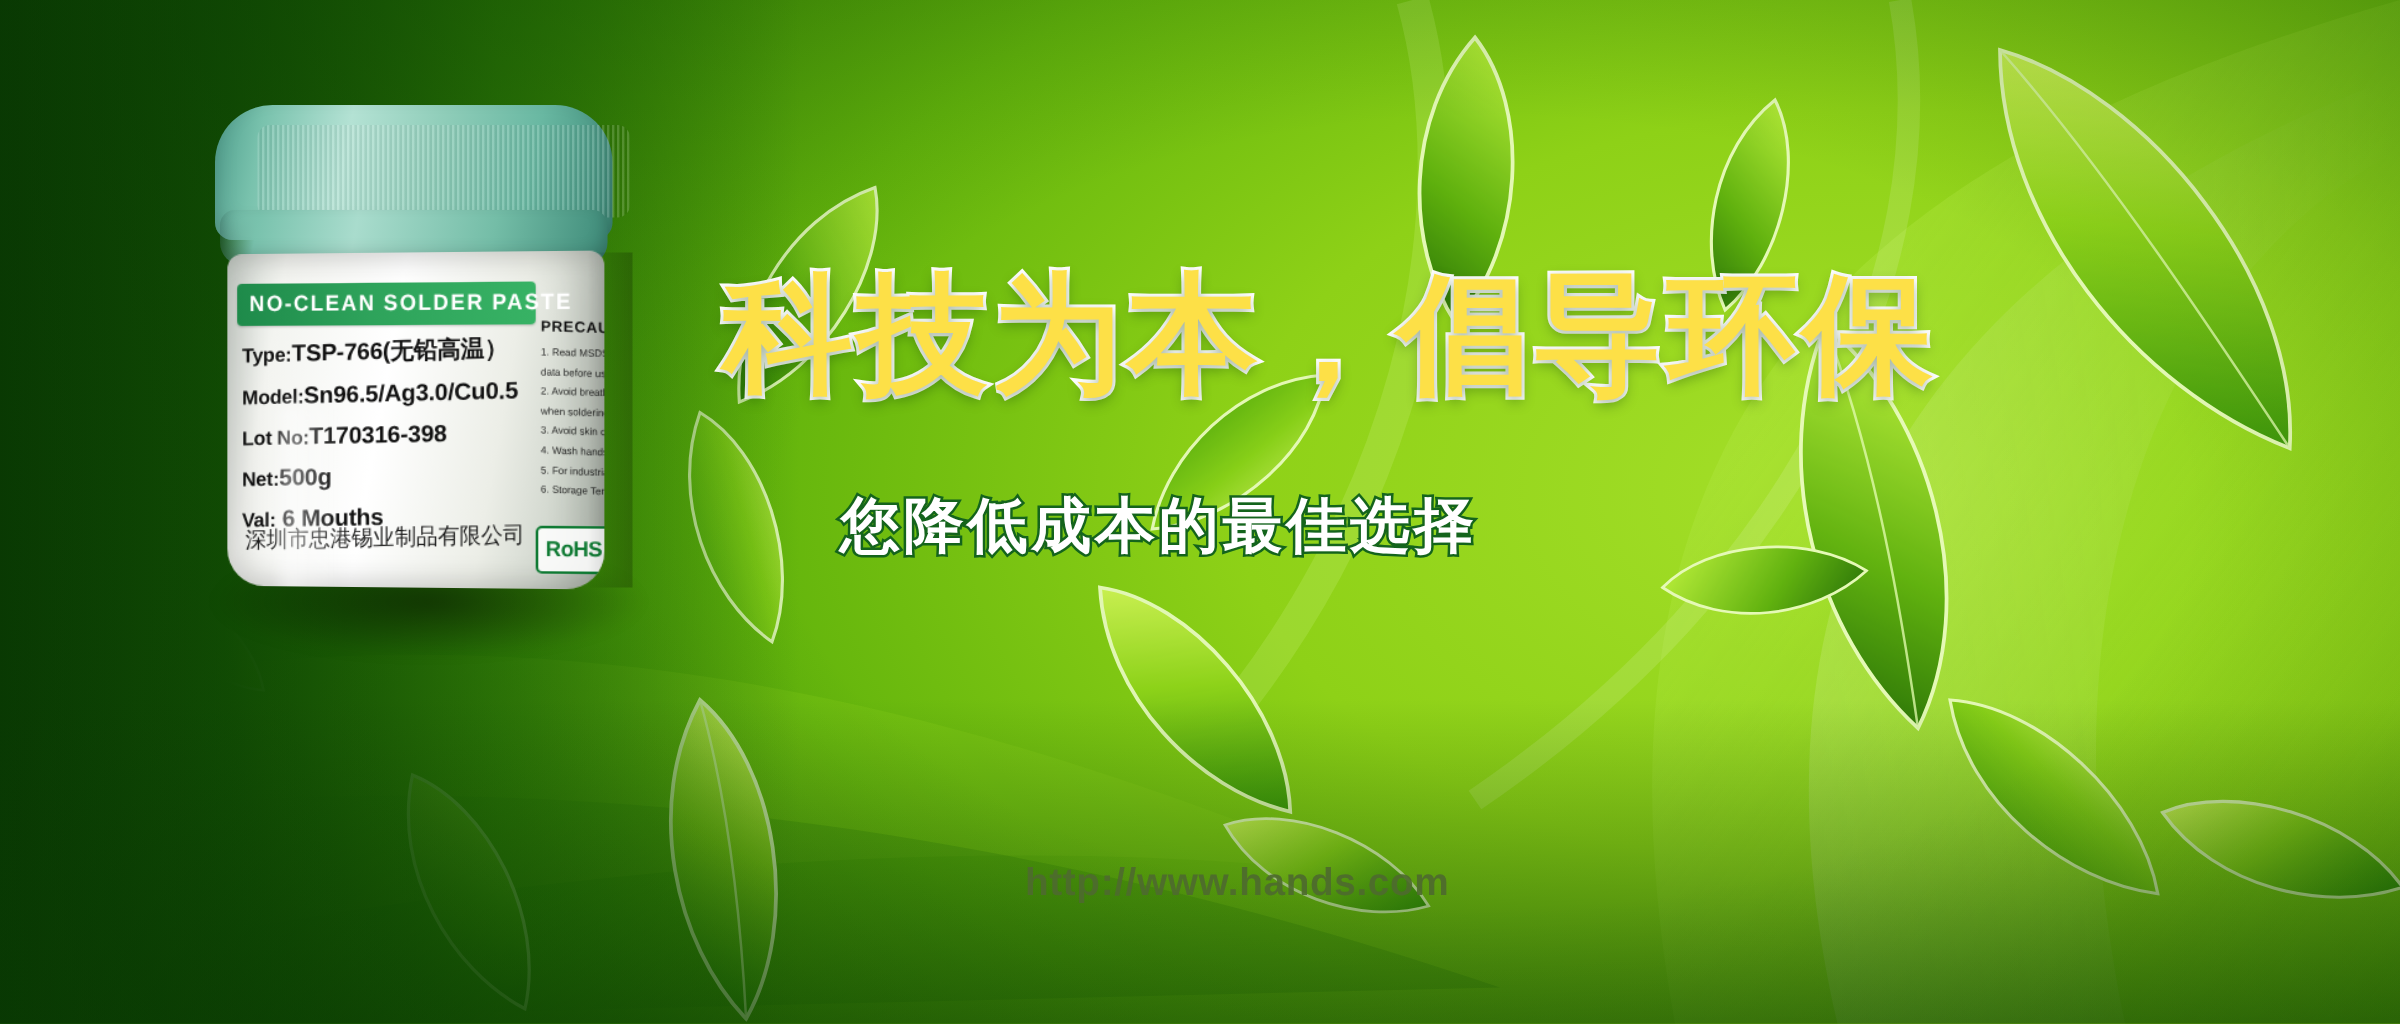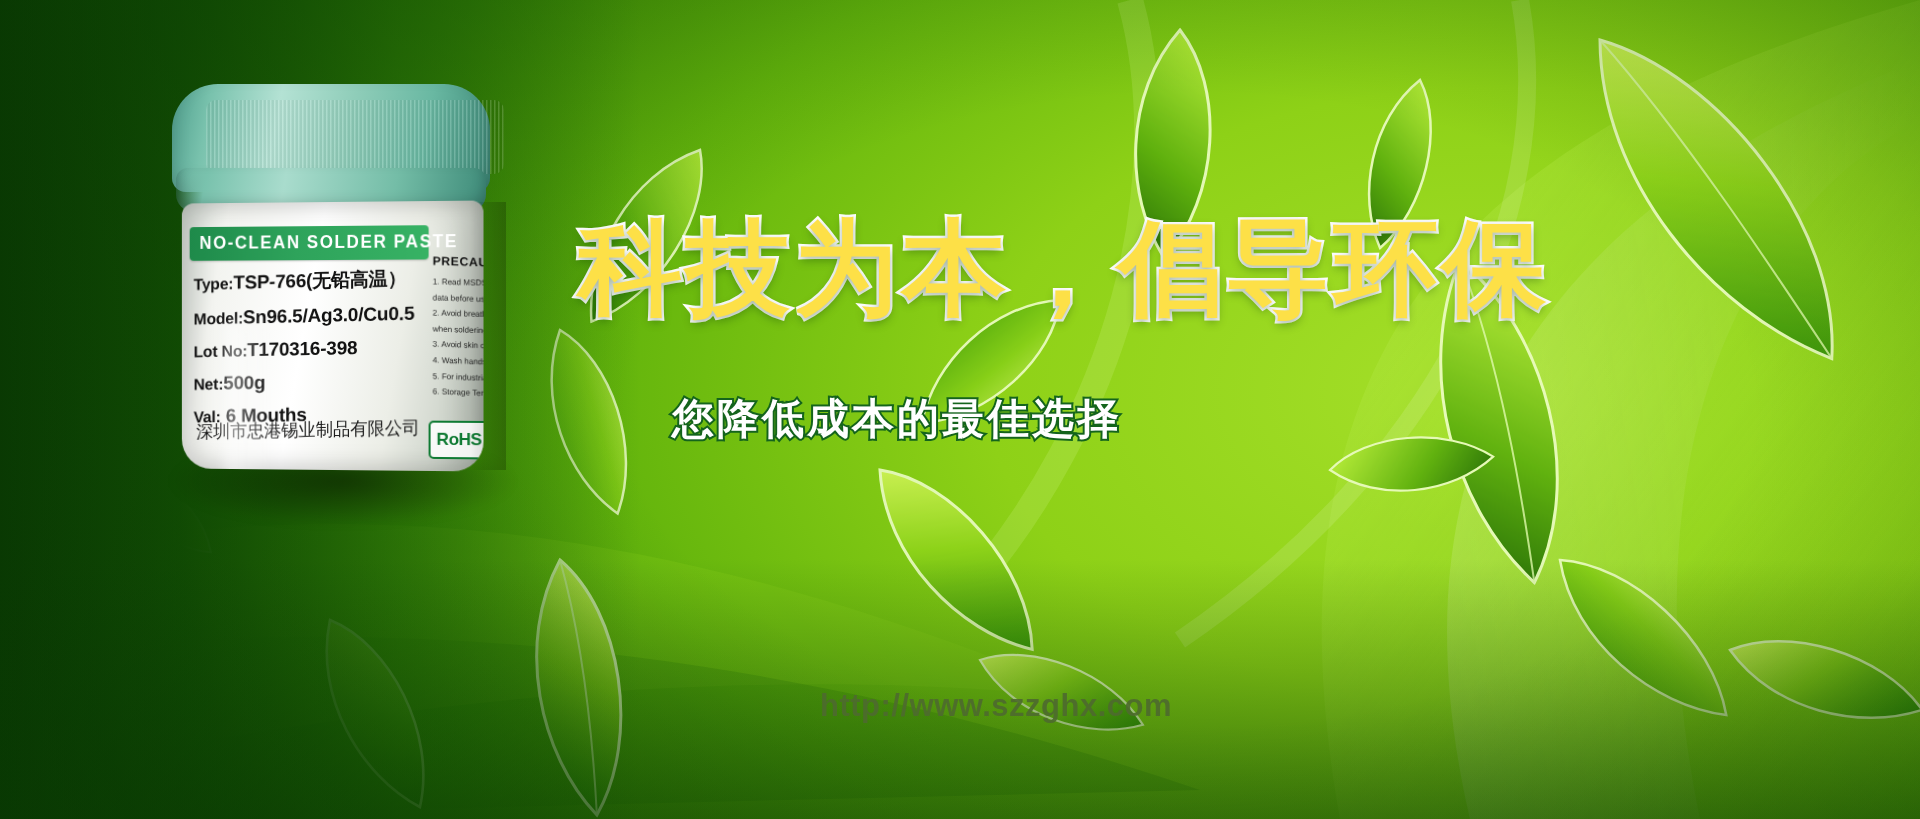--- a/index.html
+++ b/index.html
@@ -40,21 +40,21 @@
     font-weight:bold;
     color:#fde047;
     letter-spacing:4px;
     white-space:nowrap;
     -webkit-text-stroke:5px #ffffff;
     paint-order:stroke fill;
     text-shadow:0 4px 10px rgba(0,50,0,.35);
   }
   .subhead{
     position:absolute;left:672px;top:398px;
-    font-size:42px;line-height:1;
+    font-size:48px;line-height:1;
     font-weight:bold;
     color:#ffffff;
     letter-spacing:3px;
     white-space:nowrap;
     -webkit-text-stroke:4px #14641c;
     paint-order:stroke fill;
   }
   .site-url{
     position:absolute;left:820px;top:688px;
     font-size:31px;font-weight:bold;
@@ -301,15 +301,15 @@
         <div class="rohs">RoHS</div>
 
       </div>
       <div class="jar-gloss"></div>
     </div>
     <div class="jar-edge-dark"></div>
   </div>
 
   <div class="headline">科技为本，倡导环保</div>
   <div class="subhead">您降低成本的最佳选择</div>
-  <div class="site-url">http://www.szzghx.com</div>
+  <div class="site-url">http://www.hands.com</div>
 
 </div>
 
 </body></html>

